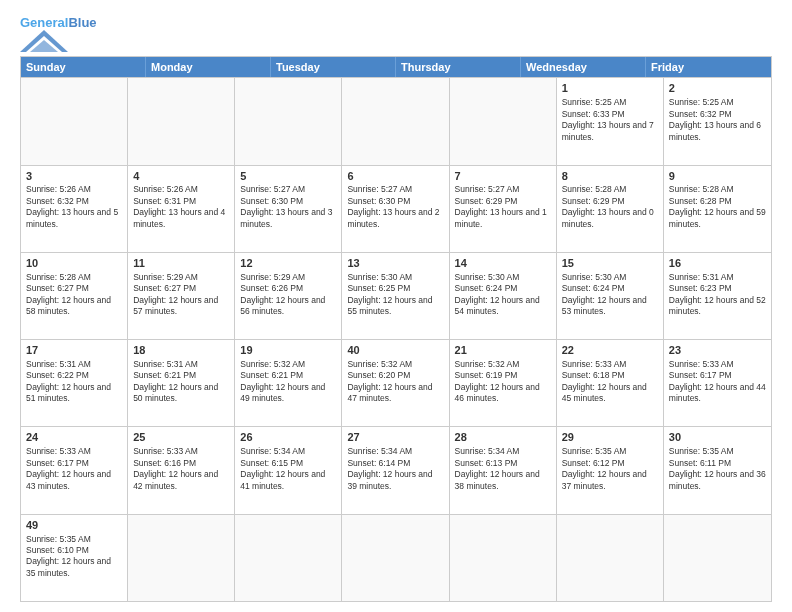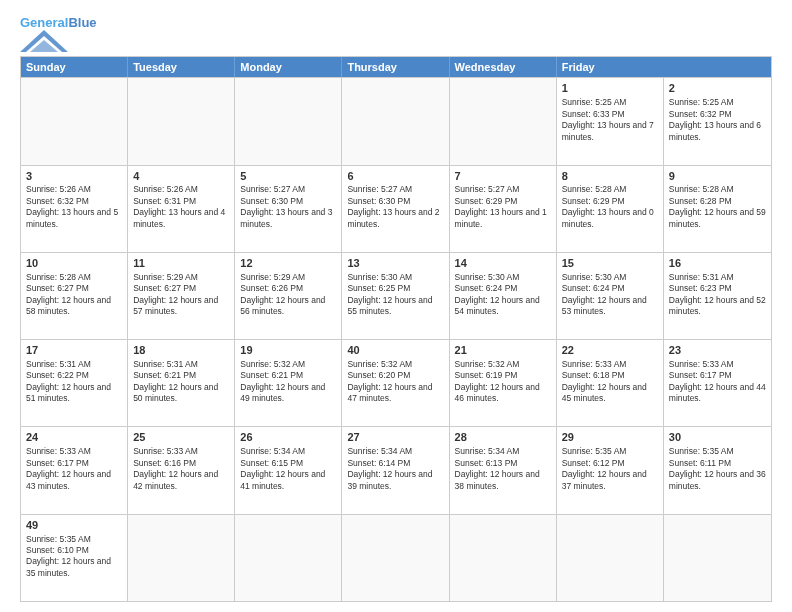--- a/index.html
+++ b/index.html
@@ -50,21 +50,21 @@
       margin-top: 2px;
     }
     .calendar {
       flex: 1;
       display: flex;
       flex-direction: column;
       border: 1px solid #ccc;
     }
     .cal-header-row {
       display: grid;
-      grid-template-columns: repeat(7, 1fr);
+      grid-template-columns: repeat(6, 1fr);
       background: #4a86c8;
     }
     .cal-header-cell {
       color: #fff;
       font-size: 11px;
       font-weight: bold;
       text-align: left;
       padding: 4px 5px;
       border-right: 1px solid #6a9fd8;
     }
@@ -117,22 +117,22 @@
     </div>
     <div class="title-block">
       <div class="month-title"></div>
       <div class="subtitle"></div>
     </div>
   </div>
 
   <div class="calendar">
     <div class="cal-header-row">
     <div class="cal-header-cell">Sunday</div>
+        <div class="cal-header-cell">Monday</div>
         <div class="cal-header-cell">Tuesday</div>
-        <div class="cal-header-cell">Monday</div>
         <div class="cal-header-cell">Thursday</div>
         <div class="cal-header-cell">Wednesday</div>
         <div class="cal-header-cell">Friday</div>
       </div>
     <div class="cal-body">
     <div class="cal-row">
           <div class="cal-cell empty"></div>
           <div class="cal-cell empty"></div>
           <div class="cal-cell empty"></div>
           <div class="cal-cell empty"></div>

